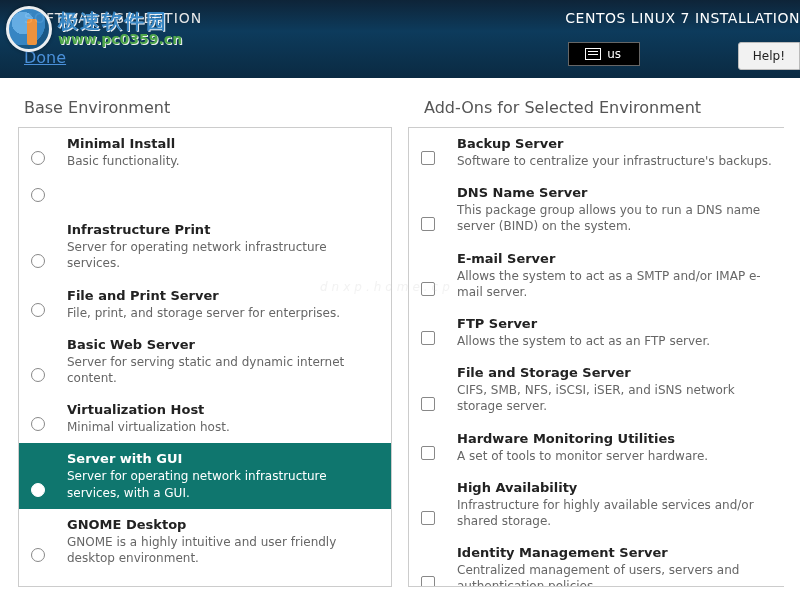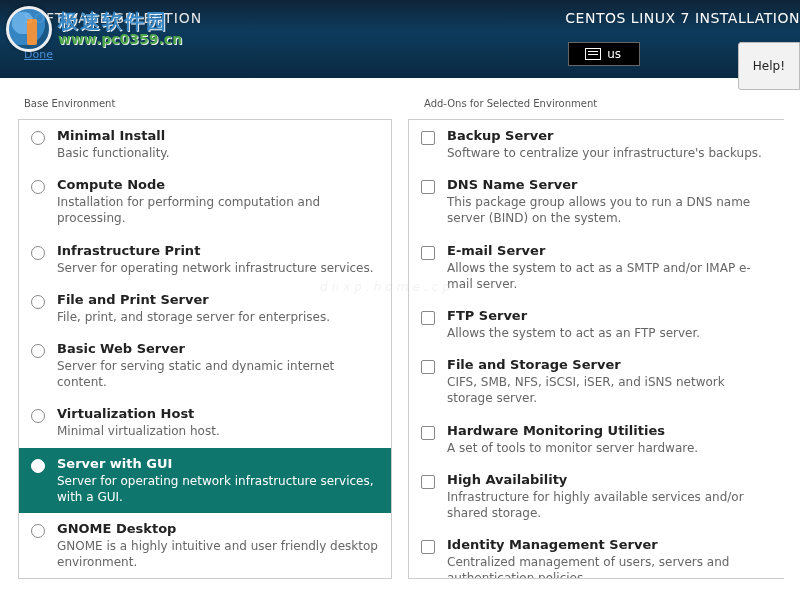--- a/index.html
+++ b/index.html
@@ -6,33 +6,33 @@
 body { width: 800px; height: 600px; overflow: hidden; background: #fff; }
 
 .topbar {
   height: 78px;
   background: linear-gradient(to bottom, #0e2438 0%, #0d3b5c 40%, #0a2a42 100%);
   position: relative;
   color: #fff;
   padding: 10px 20px 0 24px;
 }
 .title-left { font-size: 14px; letter-spacing: 1px; color: #e8e8e8; }
-.done-link { color: #4a90d9; font-size: 11px; text-decoration: underline; position: absolute; left: 24px; top: 48px; }
+.done-link { color: #4a90d9; font-size: 16px; text-decoration: underline; position: absolute; left: 24px; top: 48px; }
 .title-right { position: absolute; right: 0; top: 10px; font-size: 14px; letter-spacing: 0.5px; }
 .kb-indicator {
   position: absolute; right: 160px; top: 42px;
   background: #000; color: #fff; padding: 4px 18px 4px 16px;
   font-size: 12px; border: 1px solid #666;
   display: flex; align-items: center; gap: 6px;
 }
 .kb-icon { display:inline-block; width:16px; height:12px; border:1px solid #fff; position:relative; }
 .kb-icon::after { content:""; position:absolute; left:2px; right:2px; top:2px; bottom:2px; background:repeating-linear-gradient(#fff 0 1px, transparent 1px 3px); }
 .help-btn {
   position: absolute; right: 0; top: 42px;
-  background: #f2f2f2; color: #222; padding: 16px 14px;
+  background: #f2f2f2; color: #222; padding: 6px 14px;
   font-size: 12px; border: 1px solid #bbb; border-radius: 3px 0 0 3px; text-align: center;
 }
 
 .watermark {
   position: absolute; left: 6px; top: 6px; z-index: 5;
   display: flex; align-items: center; gap: 6px; opacity: 0.92;
   pointer-events: none;
 }
 .wm-logo {
   width: 46px; height: 46px; border-radius: 50%;
@@ -40,28 +40,28 @@
   border: 3px solid #fff; box-shadow: 0 0 4px rgba(0,0,0,.4);
   position: relative;
 }
 .wm-logo::after{content:"";position:absolute;left:18px;top:10px;width:10px;height:26px;background:#ff9a3c;border-radius:2px;}
 .wm-text { line-height: 1.1; }
 .wm-cn { font-size: 20px; font-weight: bold; color: #3a8ccc; text-shadow: 1px 1px 0 #fff; letter-spacing: 2px;}
 .wm-url { font-size: 14px; color: #55b04a; font-weight: bold; text-shadow: 1px 1px 0 #fff; }
 
 .content { display: flex; height: calc(600px - 78px); }
 .col { flex: 1; padding: 20px 0 0 0; overflow: hidden; }
-.col h2 { font-size: 10px; font-weight: normal; color: #555; padding: 0 0 10px 24px; }
+.col h2 { font-size: 16px; font-weight: normal; color: #555; padding: 0 0 10px 24px; }
 .listbox {
   border: 1px solid #ccc; margin: 0 8px 0 18px; height: 460px;
   overflow-y: auto; background: #fff;
 }
 .col.right .listbox { margin: 0 16px 0 8px; border-right: none; }
 
-.opt { padding: 8px 10px 8px 12px; display: flex; gap: 10px; }
+.opt { padding: 8px 10px 8px 12px; display: flex; gap: 20px; align-items: flex-end; }
 .opt .ctrl { flex: 0 0 16px; padding-top: 2px; }
 .opt .txt { flex: 1; }
 .opt .name { font-size: 13px; font-weight: bold; color: #222; }
 .opt .desc { font-size: 12px; color: #666; margin-top: 2px; line-height: 1.35; }
 .opt.sel { background: #0f766e; }
 .opt.sel .name, .opt.sel .desc { color: #fff; }
 
 .radio {
   width: 14px; height: 14px; border: 1.5px solid #888; border-radius: 50%;
   display: inline-block; background: #fff; position: relative;
@@ -114,24 +114,20 @@
     <div class="listbox" id="left-list">
         <div class="opt">
           <span class="ctrl"><span class="radio"></span></span>
           <span class="txt">
             <div class="name">Minimal Install</div>
             <div class="desc">Basic functionality.</div>
           </span>
         </div>
         <div class="opt">
           <span class="ctrl"><span class="radio"></span></span>
-          <span class="txt">
-            <div class="name">Compute Node</div>
-            <div class="desc">Installation for performing computation and processing.</div>
-          </span>
         </div>
         <div class="opt">
           <span class="ctrl"><span class="radio"></span></span>
           <span class="txt">
             <div class="name">Infrastructure Print</div>
             <div class="desc">Server for operating network infrastructure services.</div>
           </span>
         </div>
         <div class="opt">
           <span class="ctrl"><span class="radio"></span></span>

